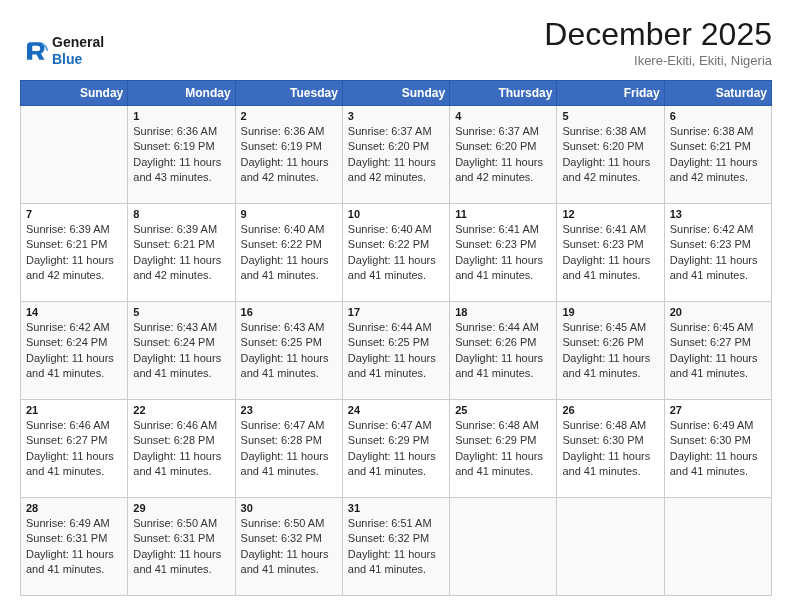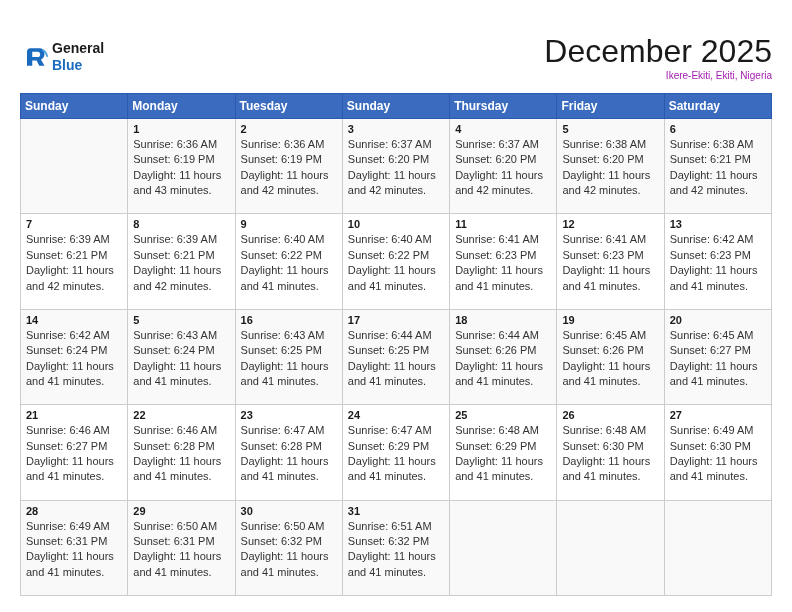--- a/index.html
+++ b/index.html
@@ -13,23 +13,22 @@
     .page {
       width: 792px;
       height: 612px;
       padding: 16px 20px;
       display: flex;
       flex-direction: column;
     }
     .header {
       display: flex;
       justify-content: space-between;
-      align-items: center;
+      align-items: flex-end;
       margin-bottom: 12px;
-      margin-top: 17px;
     }
     .logo {
       display: flex;
       align-items: center;
       gap: 4px;
     }
     .logo-text {
       font-size: 14px;
       font-weight: bold;
       color: #1a1a1a;
@@ -42,37 +41,37 @@
     }
     .title-block {
       text-align: right;
     }
     .month-title {
       font-size: 32px;
       font-weight: normal;
       color: #1a1a1a;
     }
     .location {
-      font-size: 10px;
-      color: #a21caf;
+      font-size: 13px;
+      color: #737373;
     }
     .calendar {
       flex: 1;
       border: 1px solid #ccc;
       border-collapse: collapse;
       width: 100%;
       table-layout: fixed;
     }
     .calendar th {
       background-color: #3a6bbf;
       color: #fff;
       font-size: 12px;
       font-weight: bold;
       padding: 5px 4px;
-      text-align: left;
+      text-align: right;
       border: 1px solid #2a5aaf;
     }
     .calendar td {
       border: 1px solid #ccc;
       vertical-align: top;
       padding: 4px 5px;
       font-size: 9.5px;
       color: #333;
       height: 88px;
     }

